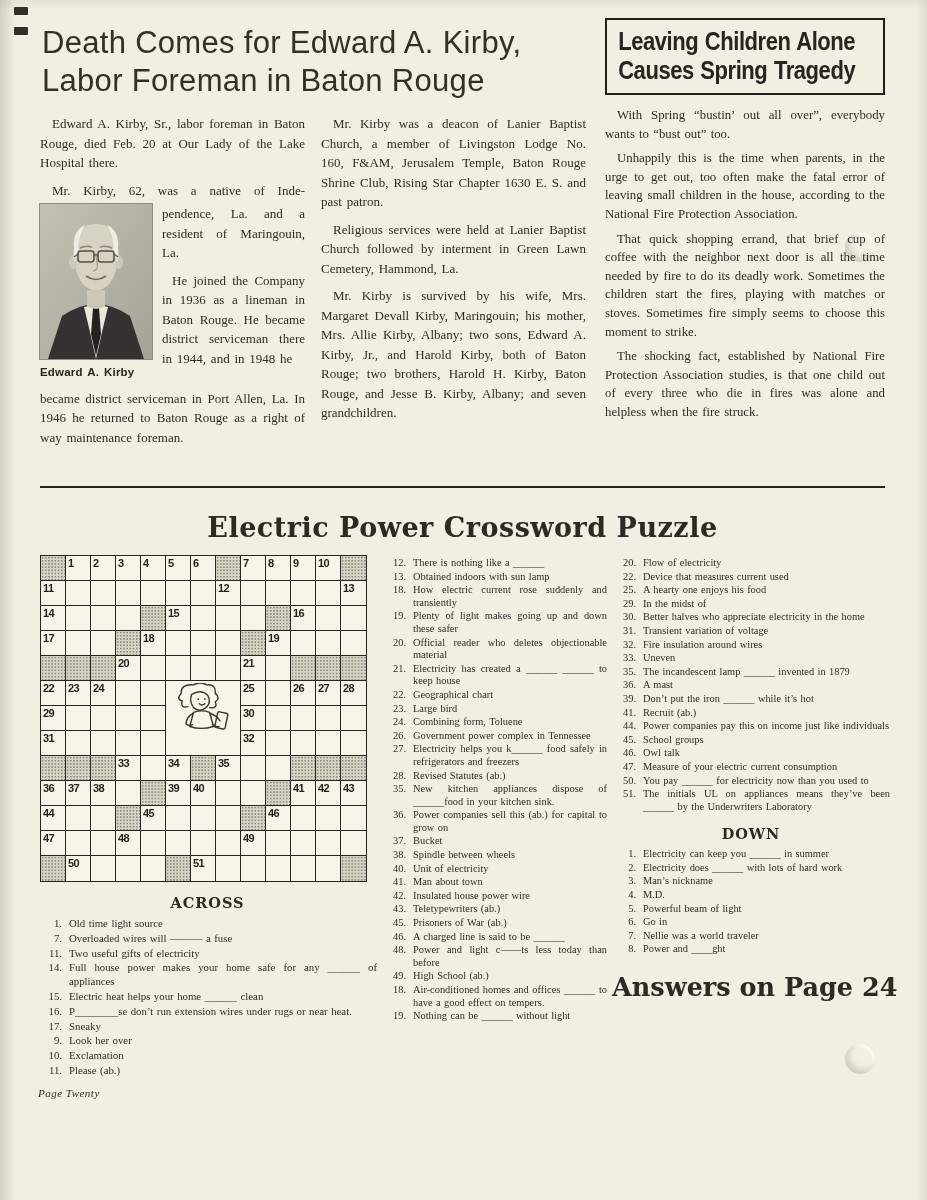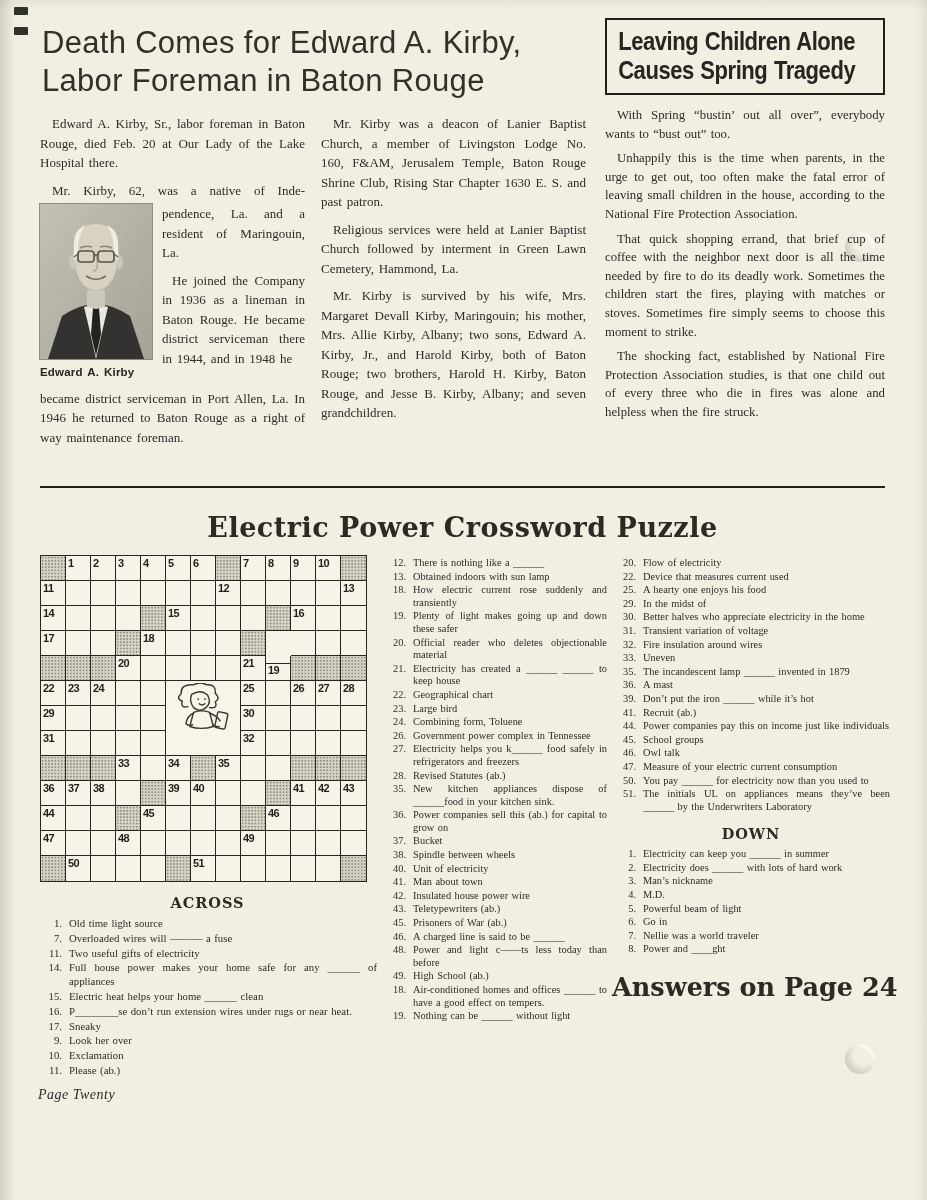--- a/index.html
+++ b/index.html
@@ -95,21 +95,21 @@
   .ctext{flex:1;text-align:justify;word-spacing:.8px}
   .across-list .clue{font-size:10.8px;line-height:13.8px}
   .across-list .cnum{flex-basis:22px}
 
   .answers-note{
     font-family:"DejaVu Serif", serif;font-weight:700;font-size:25.5px;color:#2b2a24;
     text-align:right;white-space:nowrap;margin-top:16px;
   }
 
   .page-footer{
-    position:absolute;left:38px;top:1087px;font-style:italic;font-size:14px;
+    position:absolute;left:38px;top:1087px;font-style:italic;font-size:11px;
     letter-spacing:.5px;color:#2b2a25;
   }
 
   
   .reg-mark{position:absolute;left:14px;width:14px;height:8px;background:#32302a;border-radius:1px}
   .reg-mark.m1{top:7px}
   .reg-mark.m2{top:27px}
   .punch{
     position:absolute;right:52px;width:30px;height:30px;border-radius:50%;
     background:#f2efe3;
@@ -300,21 +300,21 @@
           <div class="gcell" style="grid-area: 4 / 2;"></div>
           <div class="gcell" style="grid-area: 4 / 3;"></div>
           <div class="gcell blk" style="grid-area: 4 / 4;"></div>
           <div class="gcell" style="grid-area: 4 / 5;">
             <span>18</span>
           </div>
           <div class="gcell" style="grid-area: 4 / 6;"></div>
           <div class="gcell" style="grid-area: 4 / 7;"></div>
           <div class="gcell" style="grid-area: 4 / 8;"></div>
           <div class="gcell blk" style="grid-area: 4 / 9;"></div>
-          <div class="gcell" style="grid-area: 4 / 10; margin-top: 32px;">
+          <div class="gcell" style="grid-area: 4 / 10;">
             <span>19</span>
           </div>
           <div class="gcell" style="grid-area: 4 / 11;"></div>
           <div class="gcell" style="grid-area: 4 / 12;"></div>
           <div class="gcell lc" style="grid-area: 4 / 13;"></div>
           <div class="gcell blk" style="grid-area: 5 / 1;"></div>
           <div class="gcell blk" style="grid-area: 5 / 2;"></div>
           <div class="gcell blk" style="grid-area: 5 / 3;"></div>
           <div class="gcell" style="grid-area: 5 / 4;">
             <span>20</span>

